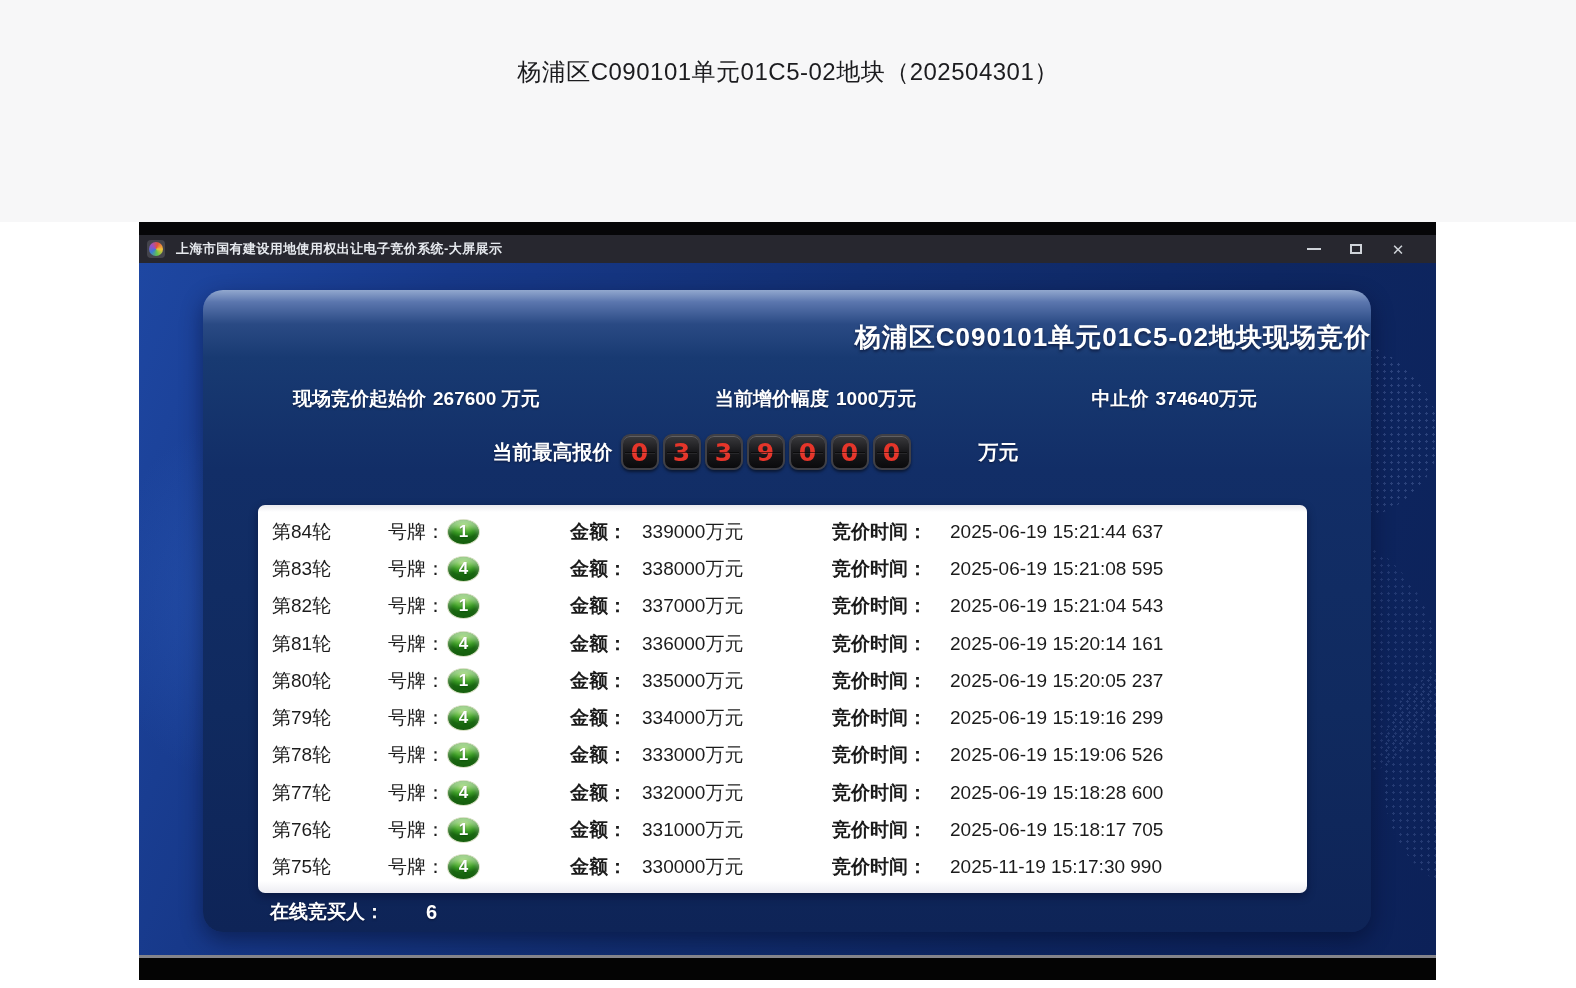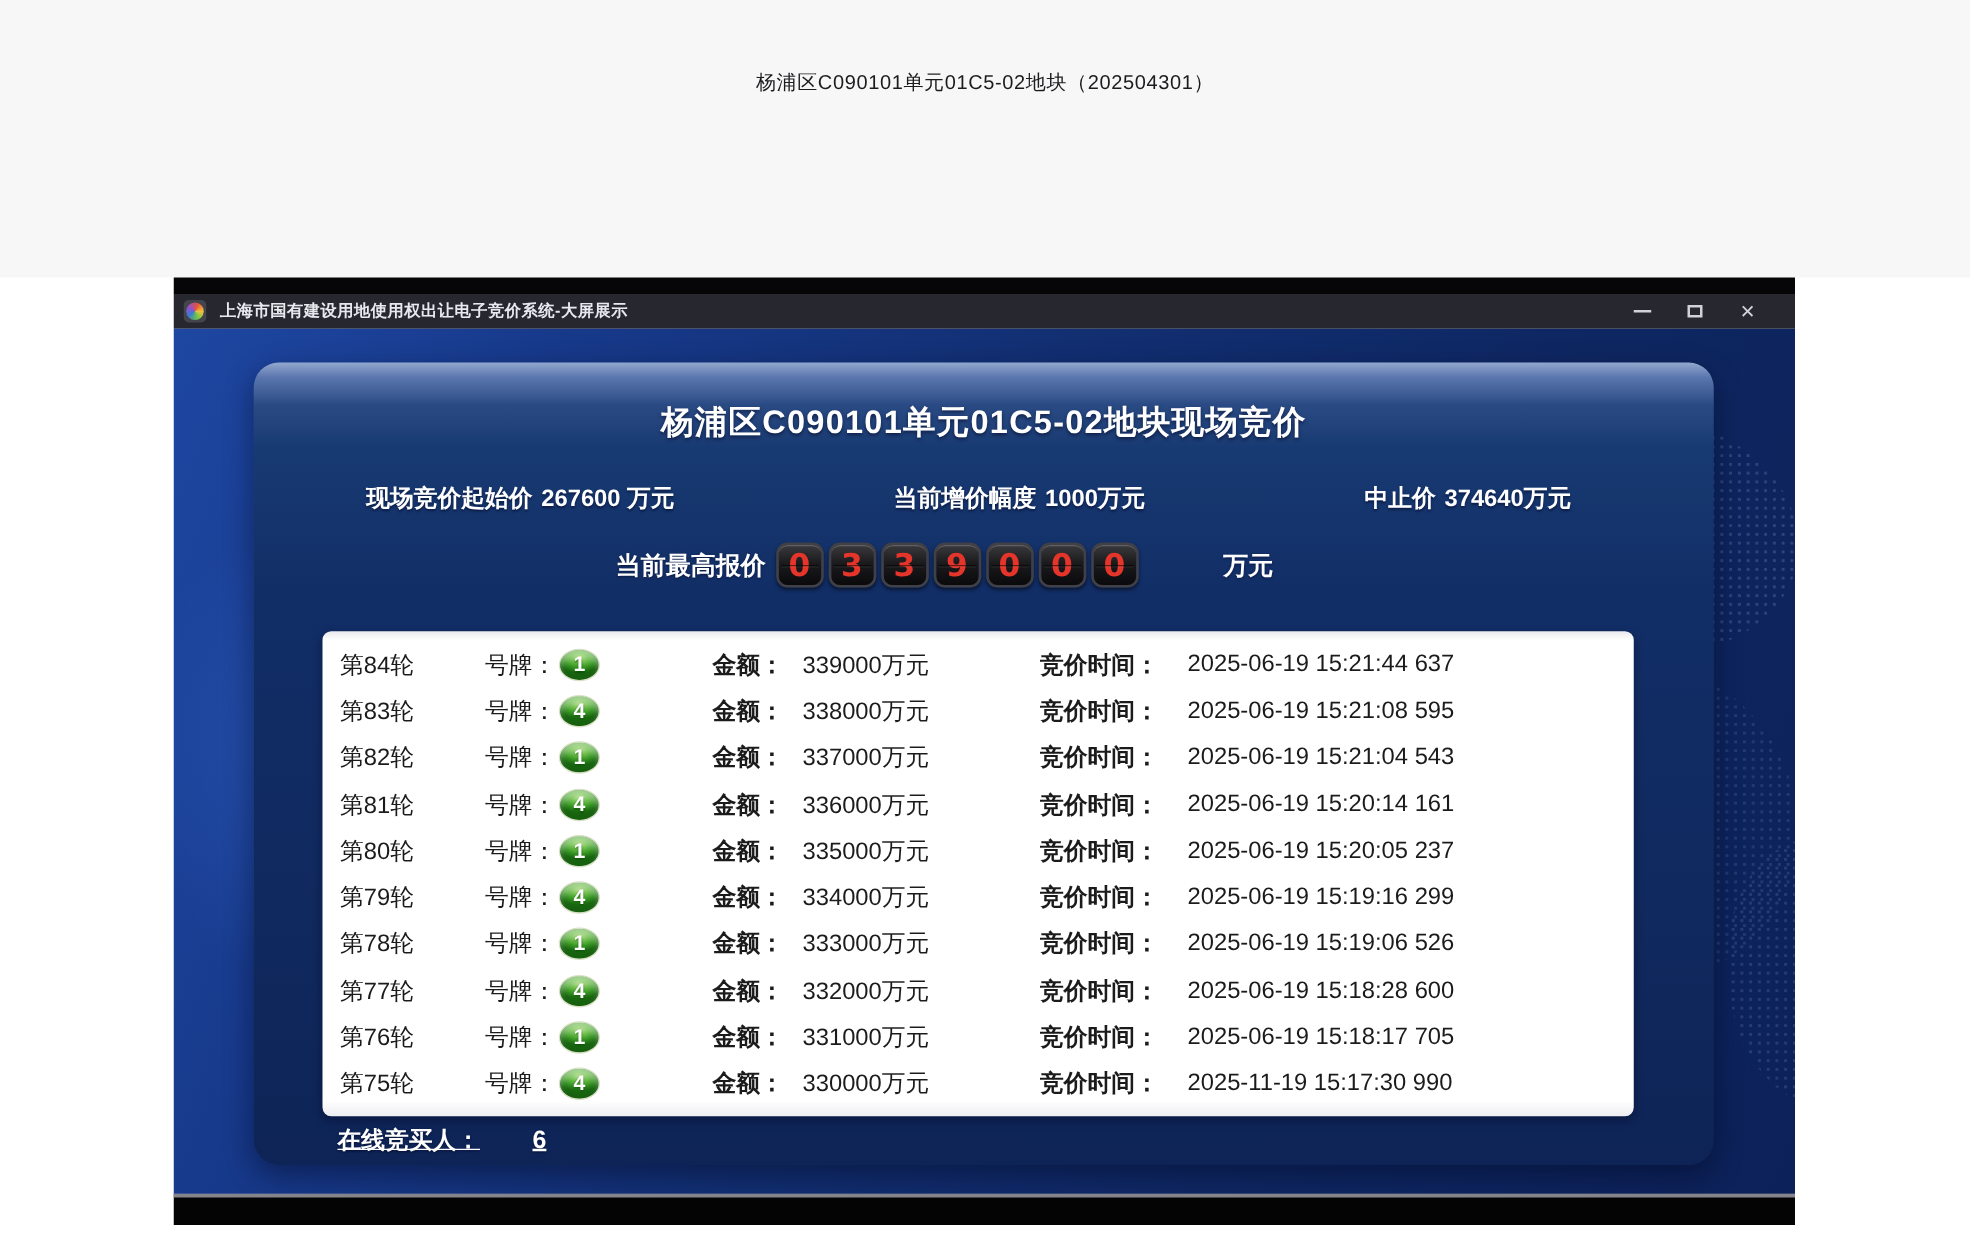--- a/index.html
+++ b/index.html
@@ -11,21 +11,21 @@
     overflow:hidden;
   }
 
   
   .page-top {
     position:absolute; left:0; top:0; width:1576px; height:222px;
     background:#f7f7f8;
   }
   .page-title {
     position:absolute; left:0; top:56px; width:100%;
-    text-align:center; font-size:16px; font-weight:500; color:#1c1c1f;
+    text-align:center; font-size:24px; font-weight:500; color:#1c1c1f;
     letter-spacing:0.5px;
   }
 
   
   .app-window {
     position:absolute; left:139px; top:222px; width:1297px; height:758px;
     display:flex; flex-direction:column;
   }
   .titlebar {
     height:41px; flex:0 0 41px;
@@ -76,21 +76,21 @@
   
   .panel {
     position:absolute; left:64px; top:27px; width:1168px; height:642px;
     border-radius:20px;
     background:linear-gradient(180deg,
       #92a8ce 0px, #5b76ae 12px, #2a4a84 34px, #183a72 68px,
       #122e67 180px, #102a5f 420px, #0e2457 100%);
     box-shadow:0 8px 22px rgba(2,6,30,0.45);
   }
   .panel-heading {
-    margin-top:30px; text-align:center;
+    margin-top:30px; text-align:right;
     font-size:26px; font-weight:700; color:#ffffff; letter-spacing:1px;
     text-shadow:0 2px 3px rgba(0,0,25,0.55);
   }
   .info-row {
     position:absolute; left:0; top:96px; width:100%;
     display:flex; justify-content:space-between; padding:0 114px 0 90px;
     color:#ffffff; font-size:19px; font-weight:600;
     text-shadow:0 1px 2px rgba(0,0,25,0.5);
   }
   .info-item { display:flex; gap:7px; white-space:nowrap; }
@@ -145,21 +145,20 @@
   .c-alabel { margin-left:90px; width:60px; font-weight:700; }
   .c-amount { margin-left:12px; width:158px; }
   .c-tlabel { margin-left:32px; width:94px; font-weight:700; }
   .c-time   { margin-left:24px; }
 
   .online-row {
     position:absolute; left:67px; top:609px;
     display:flex; align-items:center;
     color:#ffffff; font-size:19px; font-weight:600;
     text-shadow:0 1px 2px rgba(0,0,25,0.5);
-    text-decoration:underline;
   }
   .online-count { margin-left:42px; font-size:20px; font-weight:700; }
 
   .bottombar {
     flex:0 0 25px; height:25px;
     background:#040404; border-top:3px solid #84848a;
   }
 </style>
 </head>
 <body>

